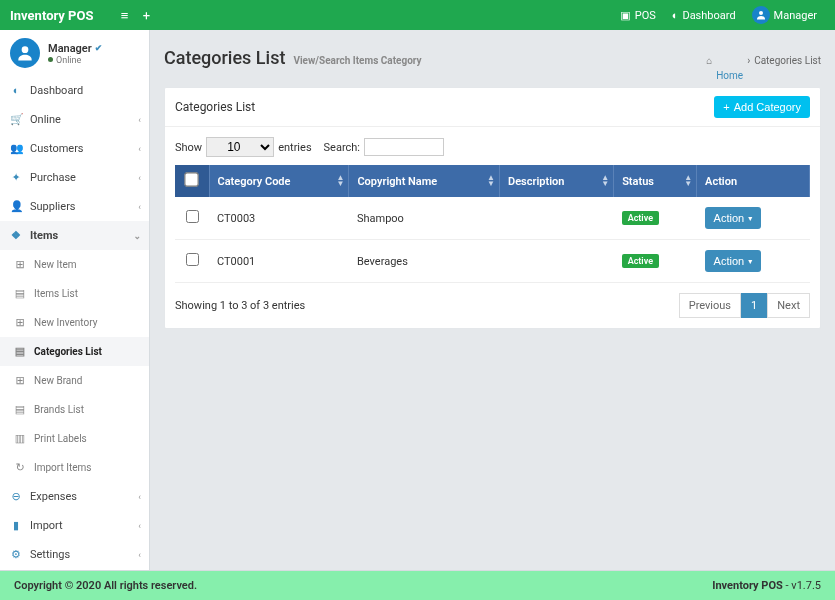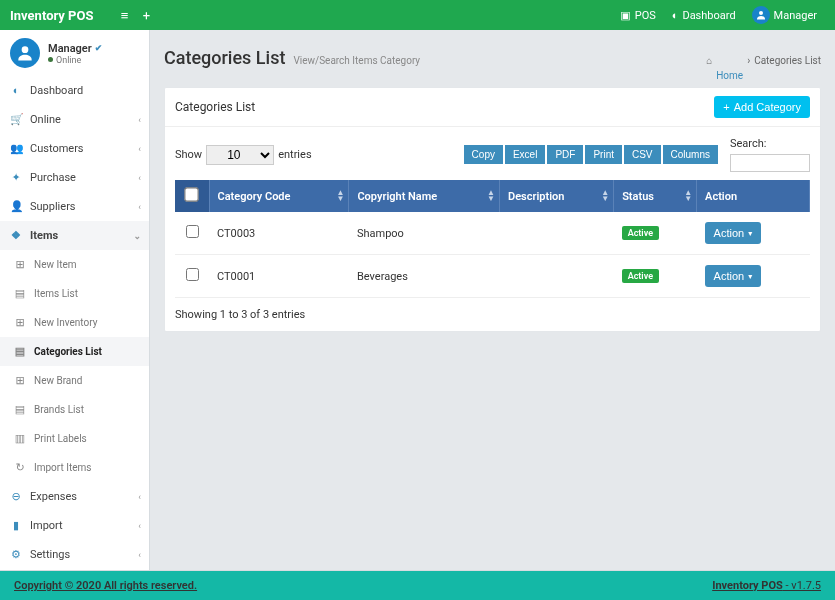--- a/index.html
+++ b/index.html
@@ -24,51 +24,51 @@
 .menu li { display: flex; align-items: center; padding: 8px 10px; color: #444; cursor: pointer; gap: 8px; position: relative; }
 .menu li .mi { width: 12px; text-align: center; color: #3c8dbc; font-size: 11px; }
 .menu li.active { background: #f4f5f7; font-weight: 700; }
 .menu li.sub { padding-left: 14px; font-size: 10px; color: #777; }
 .menu li.sub .mi { color: #888; }
 .menu li.sub.active { color: #222; font-weight: 700; }
 .menu li .chev { position: absolute; right: 8px; color: #999; font-size: 9px; }
 .main { flex: 1; display: flex; flex-direction: column; overflow: hidden; }
 .content-header { background: #e5e8eb; padding: 10px 14px 6px; display: flex; align-items: baseline; gap: 8px; }
 .content-header h1 { font-size: 18px; font-weight: 500; color: #333; }
-.content-header .sub { font-size: 10px; color: #888; }
+.content-header .sub { font-size: 10px; color: #888; font-weight: bold; }
 .content-header .bc { margin-left: auto; font-size: 10px; color: #666; display: flex; align-items: center; gap: 4px; }
 .content-header .bc a { color: #3c8dbc; text-decoration: none; margin-top: 30px; }
 .content-body { padding: 0 14px 14px; flex: 1; overflow: auto; }
 .box { background: #fff; border: 1px solid #e4e7ea; border-radius: 2px; }
 .box-header { padding: 8px 10px; border-bottom: 1px solid #eee; display: flex; align-items: center; }
 .box-header .title { font-size: 12px; }
 .box-header .add-btn { margin-left: auto; background: #00c0ef; color: #fff; border: none; border-radius: 3px; padding: 5px 9px; font-size: 11px; cursor: pointer; display: flex; align-items: center; gap: 4px; }
 .box-body { padding: 10px; }
 .dt-top { display: flex; align-items: center; margin-bottom: 8px; gap: 6px; }
 .dt-top .show { font-size: 11px; display: flex; align-items: center; gap: 4px; }
 .dt-top select { font-size: 12px; border: 1px solid #ccc; padding: 1px 16px; }
 .dt-top .exp-btns { margin-left: auto; display: flex; gap: 2px; }
 .dt-top .exp-btns button { background: #3c8dbc; color: #fff; border: none; font-size: 10px; padding: 4px 8px; cursor: pointer; }
-.dt-top .search { font-size: 11px; display: flex; align-items: flex-start; gap: 4px; margin-left: 6px; flex-direction: column; }
+.dt-top .search { font-size: 11px; display: flex; align-items: center; gap: 4px; margin-left: 6px; }
 .dt-top .search input { border: 1px solid #ccc; font-size: 11px; padding: 2px 4px; width: 80px; }
 table.data { width: 100%; border-collapse: collapse; font-size: 11px; }
 table.data thead th { background: #3d6ba8; color: #fff; text-align: left; padding: 8px 8px; font-weight: 600; border-right: 1px solid #5a82b8; position: relative; }
 table.data thead th .sort { position: absolute; right: 4px; top: 50%; transform: translateY(-50%); font-size: 8px; color: #c8d6e9; line-height: 6px; }
 table.data thead th.sel { width: 34px; background: #2f5a94; text-align: center; }
 table.data thead th input[type=checkbox] { transform: scale(1.1); }
 table.data tbody td { padding: 10px 8px; border-bottom: 1px solid #eee; vertical-align: middle; }
 table.data tbody td.sel { text-align: center; }
 .badge { display: inline-block; background: #27a844; color: #fff; font-size: 9px; padding: 2px 6px; border-radius: 2px; font-weight: 600; }
 .action-btn { background: #3c8dbc; color: #fff; border: none; border-radius: 3px; padding: 5px 9px; font-size: 11px; cursor: pointer; display: inline-flex; align-items: center; gap: 4px; }
 .action-btn .caret { font-size: 8px; }
 .dt-bottom { display: flex; align-items: center; margin-top: 10px; font-size: 11px; }
 .pager { margin-left: auto; display: flex; }
 .pager .pg { border: 1px solid #ddd; padding: 5px 9px; font-size: 11px; background: #fff; color: #666; cursor: pointer; }
 .pager .pg.active { background: #3c8dbc; color: #fff; border-color: #3c8dbc; }
-.footer { background: #14b8a6; border-top: 1px solid #d7dce0; height: 30px; display: flex; align-items: center; padding: 0 14px; font-size: 11px; text-decoration: underline; }
+.footer { background: #86efac; border-top: 1px solid #d7dce0; height: 30px; display: flex; align-items: center; padding: 0 14px; font-size: 11px; }
 .footer .right { margin-left: auto; }
 svg.person { fill: #fff; }
 </style>
 </head>
 <body>
 
 <div class="topbar">
   <span class="brand">Inventory POS</span>
   <span class="tb-btn">≡</span>
   <span class="tb-btn">+</span>
@@ -214,28 +214,20 @@
             <span>Add Category</span>
           </button>
         </div>
         <div class="box-body">
           <div class="dt-top">
             <span class="show">
               <span>Show</span>
               <select><option>10</option></select>
               <span>entries</span>
             </span>
-            <div class="exp-btns">
-              <button>Copy</button>
-              <button>Excel</button>
-              <button>PDF</button>
-              <button>Print</button>
-              <button>CSV</button>
-              <button>Columns</button>
-            </div>
             <span class="search">
               <span>Search:</span>
               <input type="text" style="">
             </span>
           </div>
 
           <table class="data">
             <thead>
               <tr>
                 <th class="sel"><input type="checkbox" style=""></th>
@@ -261,20 +253,25 @@
                   <td>Beverages</td>
                   <td></td>
                   <td><span class="badge">Active</span></td>
                   <td><button class="action-btn">Action <span class="caret">▾</span></button></td>
                 </tr>
               </tbody>
           </table>
 
           <div class="dt-bottom">
             <span>Showing 1 to 3 of 3 entries</span>
+            <div class="pager">
+              <span class="pg">Previous</span>
+              <span class="pg active">1</span>
+              <span class="pg">Next</span>
+            </div>
           </div>
         </div>
       </div>
     </div>
   </div>
 </div>
 
 <div class="footer">
   <span style="font-weight:600;">Copyright © 2020 All rights reserved.</span>
   <span class="right">

